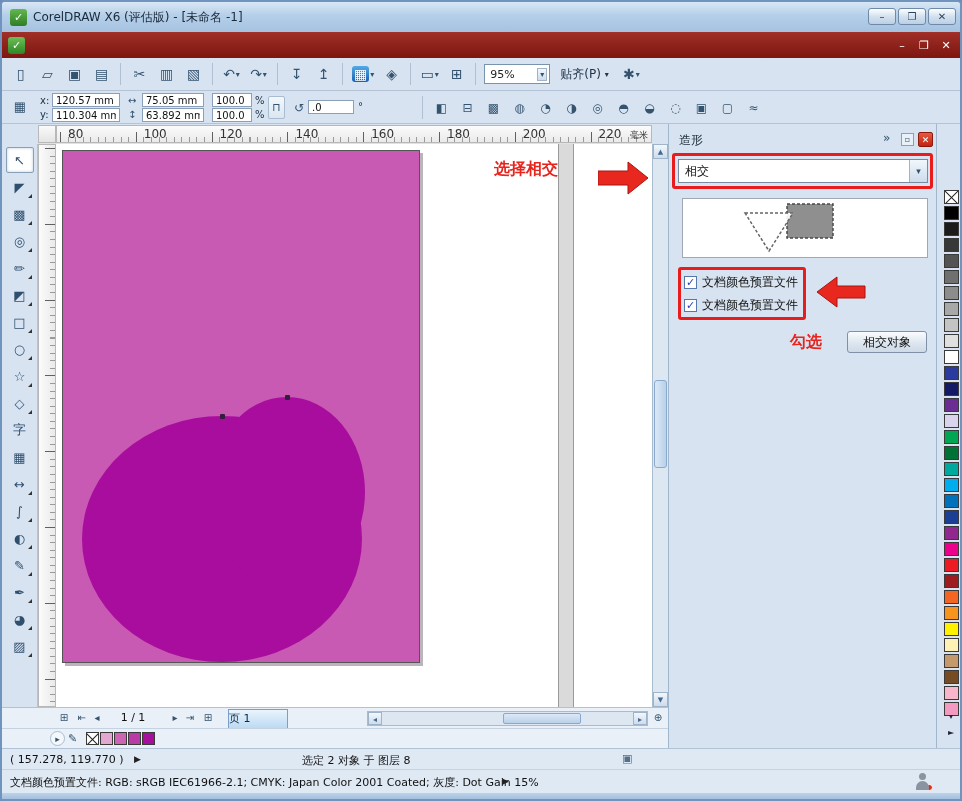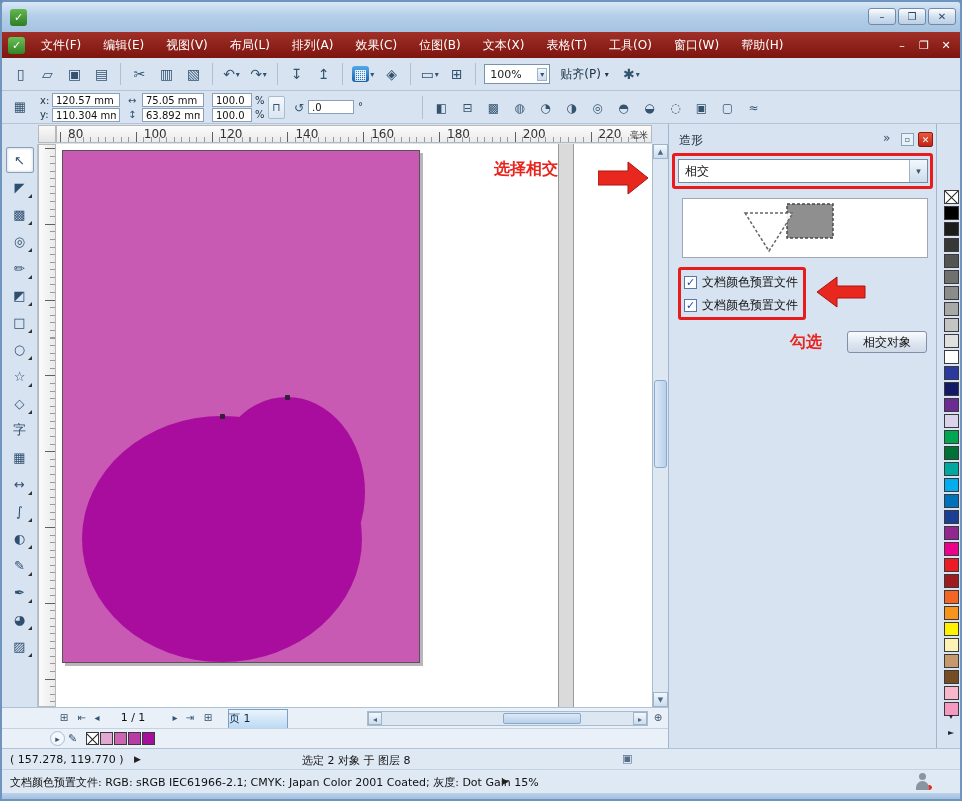--- a/index.html
+++ b/index.html
@@ -187,43 +187,30 @@
   .bottomframe { position:absolute; left:0; top:791px; width:962px; height:10px;
     background:linear-gradient(#bcd2ea,#93b4d8); }
 </style>
 </head>
 <body>
 
 <div class="window">
 
   <div class="titlebar">
     <span class="app-logo">✓</span>
+    <span class="title-text">CorelDRAW X6 (评估版) - [未命名 -1]</span>
     <div class="cap-btns">
       <div class="cap-btn">–</div>
       <div class="cap-btn">❐</div>
       <div class="cap-btn">✕</div>
     </div>
   </div>
 
   <div class="menubar">
     <span class="menu-logo">✓</span>
-    <div id="menu-items" style="display:flex">
-        <div class="menu-item">文件(F)</div>
-        <div class="menu-item">编辑(E)</div>
-        <div class="menu-item">视图(V)</div>
-        <div class="menu-item">布局(L)</div>
-        <div class="menu-item">排列(A)</div>
-        <div class="menu-item">效果(C)</div>
-        <div class="menu-item">位图(B)</div>
-        <div class="menu-item">文本(X)</div>
-        <div class="menu-item">表格(T)</div>
-        <div class="menu-item">工具(O)</div>
-        <div class="menu-item">窗口(W)</div>
-        <div class="menu-item">帮助(H)</div>
-      </div>
     <div class="doc-controls">
       <span>–</span>
       <span>❐</span>
       <span>✕</span>
     </div>
   </div>
 
   <div class="toolbar">
     <div id="toolbar-buttons">
         <div class="tb-btn">
@@ -276,21 +263,21 @@
         <div class="tb-btn">
           <span class="tb-glyph">▭</span>
           <span class="tb-dd">▾</span>
         </div>
         <div class="tb-btn">
           <span class="tb-glyph">⊞</span>
         </div>
         <div class="tb-div"></div>
       </div>
     <div class="combo">
-      <span>100%</span>
+      <span>95%</span>
       <span class="arr">▾</span>
     </div>
     <div class="snap">
       <span>贴齐(P)</span>
       <span class="arr">▾</span>
     </div>
     <div class="tb-btn opt-btn">
       <span class="tb-glyph">✱</span>
       <span class="tb-dd">▾</span>
     </div>

